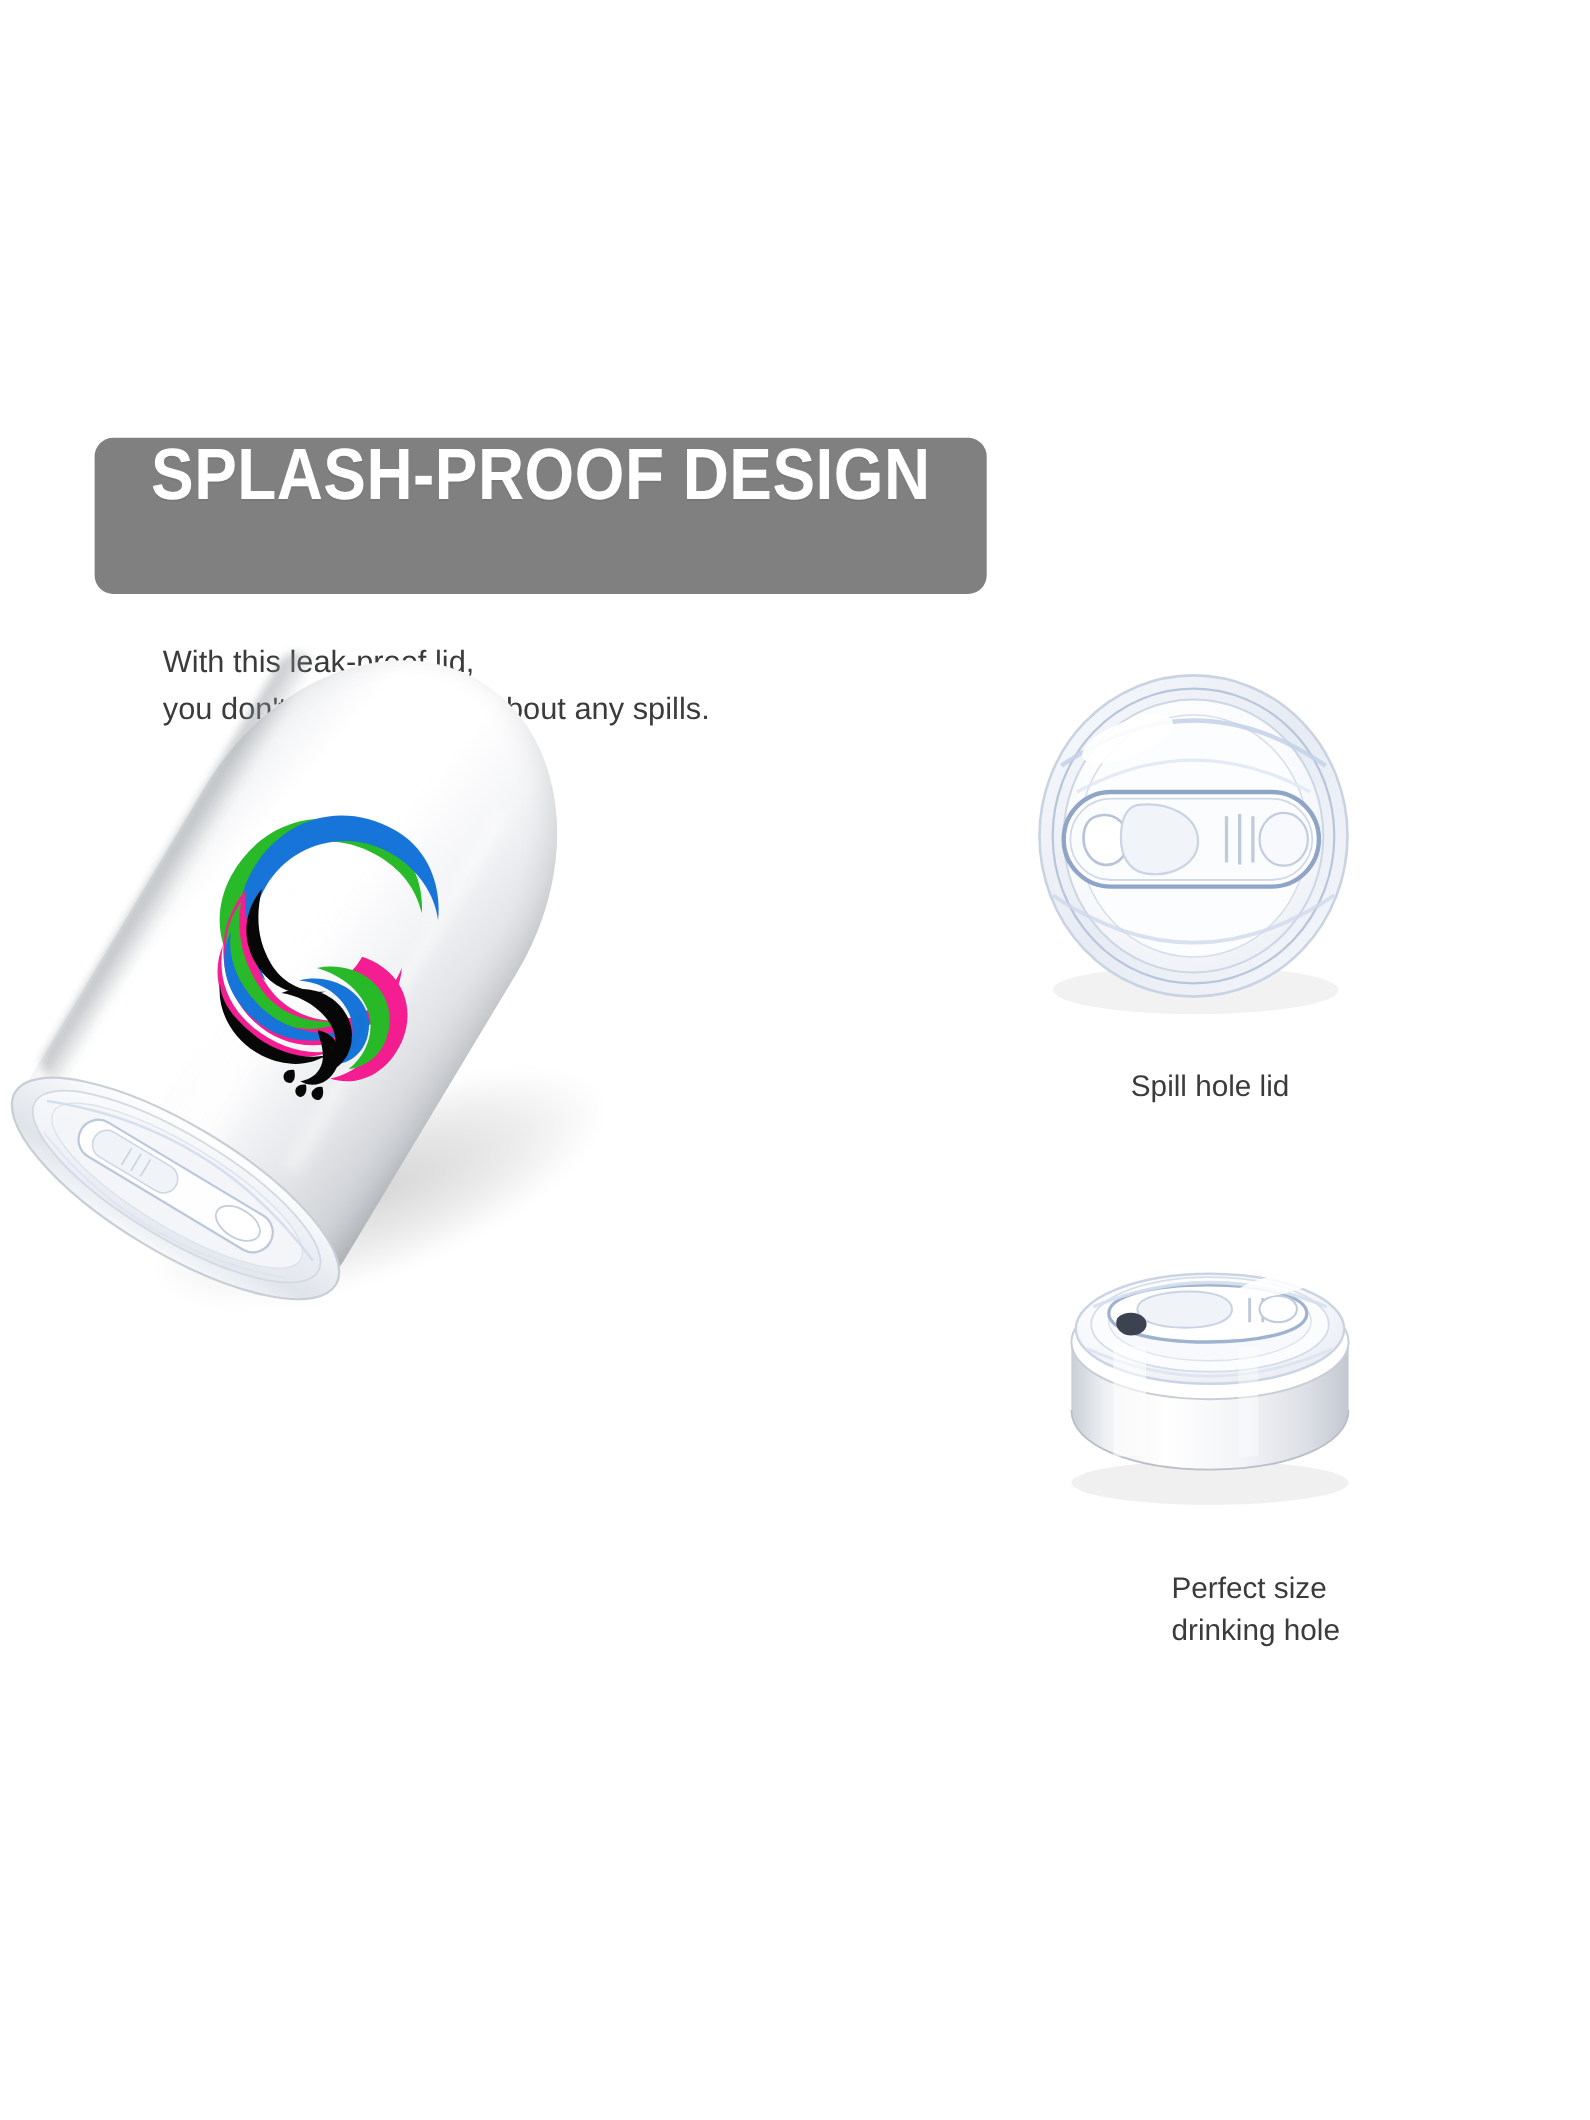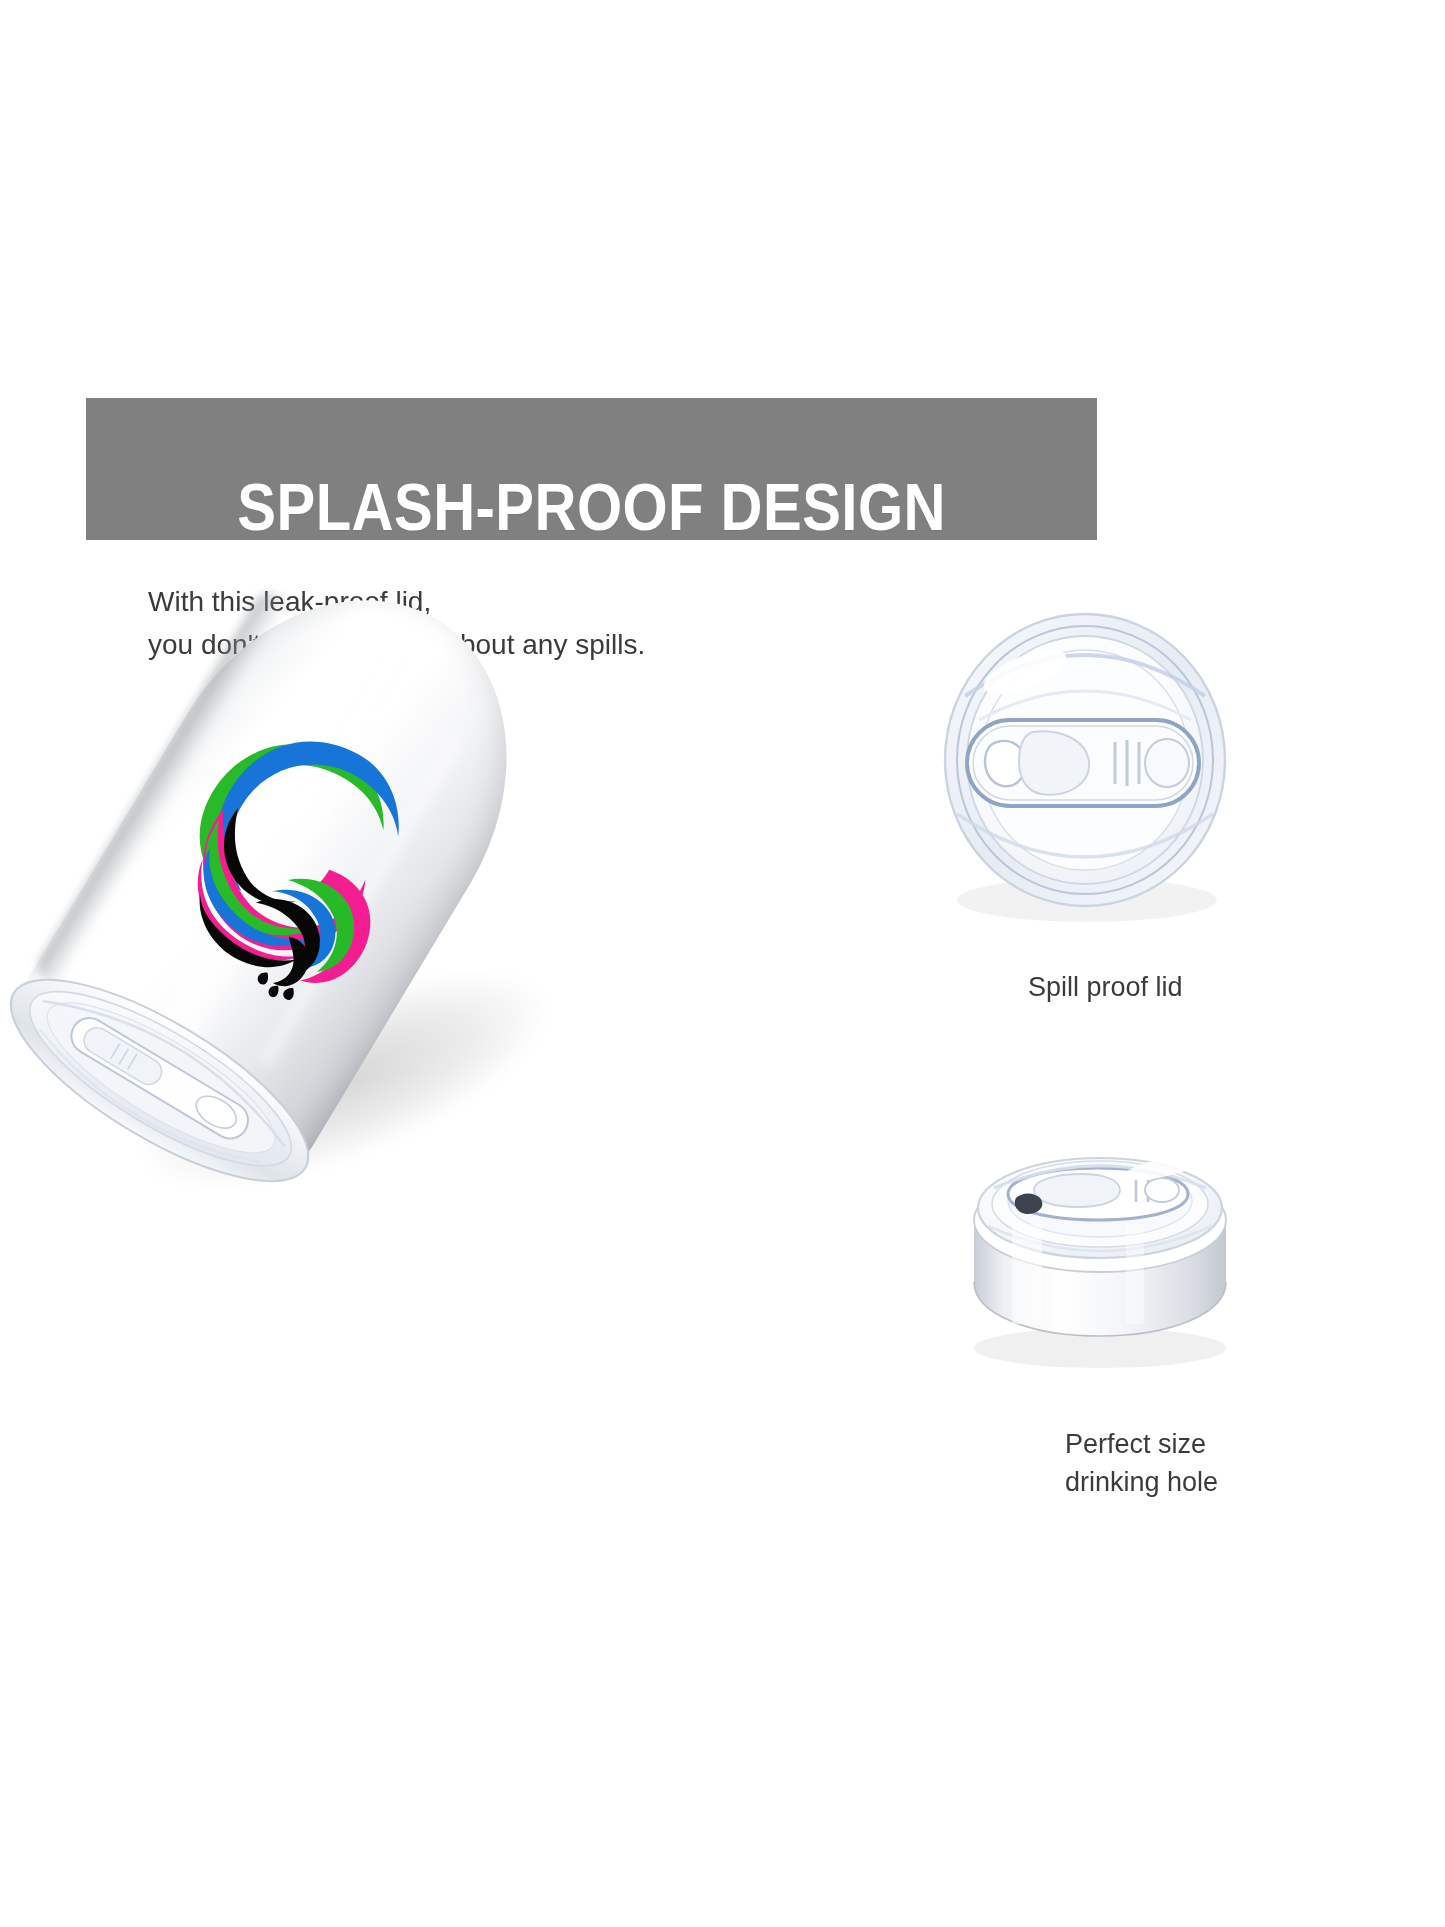--- a/index.html
+++ b/index.html
@@ -23,26 +23,27 @@
     width: 1445px;
     height: 1927px;
     background: #ffffff;
   }
 
   
   #banner {
     position: absolute;
     left: 86px;
     top: 398px;
-    width: 1011px;
+    width: 811px;
     height: 142px;
     background: #808080;
     display: flex;
-    align-items: flex-end;
+    align-items: flex-start;
     justify-content: center;
+    border-radius: 17px;
   }
   #banner-title {
     color: #ffffff;
     font-family: "Liberation Sans Narrow", "Liberation Sans", sans-serif;
     font-weight: bold;
     font-size: 66px;
     letter-spacing: 0.5px;
     line-height: 1;
     transform: scaleX(0.88);
     transform-origin: center center;
@@ -422,21 +423,21 @@
       <ellipse cx="262" cy="163" rx="22" ry="24" fill="#f7f9fc" stroke="#c3cddd" stroke-width="2"></ellipse>
 
       <path d="M60 96 Q 180 14 300 96" fill="none" stroke="#c3d0e8" stroke-width="4" opacity="0.85"></path>
       <path d="M52 214 Q 180 300 308 214" fill="none" stroke="#cfd9ec" stroke-width="3.4" opacity="0.8"></path>
       <path d="M74 120 Q 180 62 286 120" fill="none" stroke="#e2e9f5" stroke-width="3" opacity="0.9"></path>
 
       <ellipse cx="120" cy="72" rx="44" ry="16" fill="#ffffff" opacity="0.9" transform="rotate(-22 120 72)"></ellipse>
     </svg>
   </div>
 
-  <div class="detail-caption" id="caption-spill">Spill proof lid</div>
+  <div class="detail-caption" id="caption-spill">Spill hole lid</div>
 
   <div class="detail" id="detail-lid-base">
     <svg viewBox="0 0 340 340" width="340" height="340">
       <defs>
         <linearGradient id="d2Side" x1="0" y1="0" x2="1" y2="0">
           <stop offset="0" stop-color="#c9ced6"></stop>
           <stop offset="0.12" stop-color="#eef0f3"></stop>
           <stop offset="0.34" stop-color="#ffffff"></stop>
           <stop offset="0.62" stop-color="#f2f4f7"></stop>
           <stop offset="0.85" stop-color="#dcdfe5"></stop>

